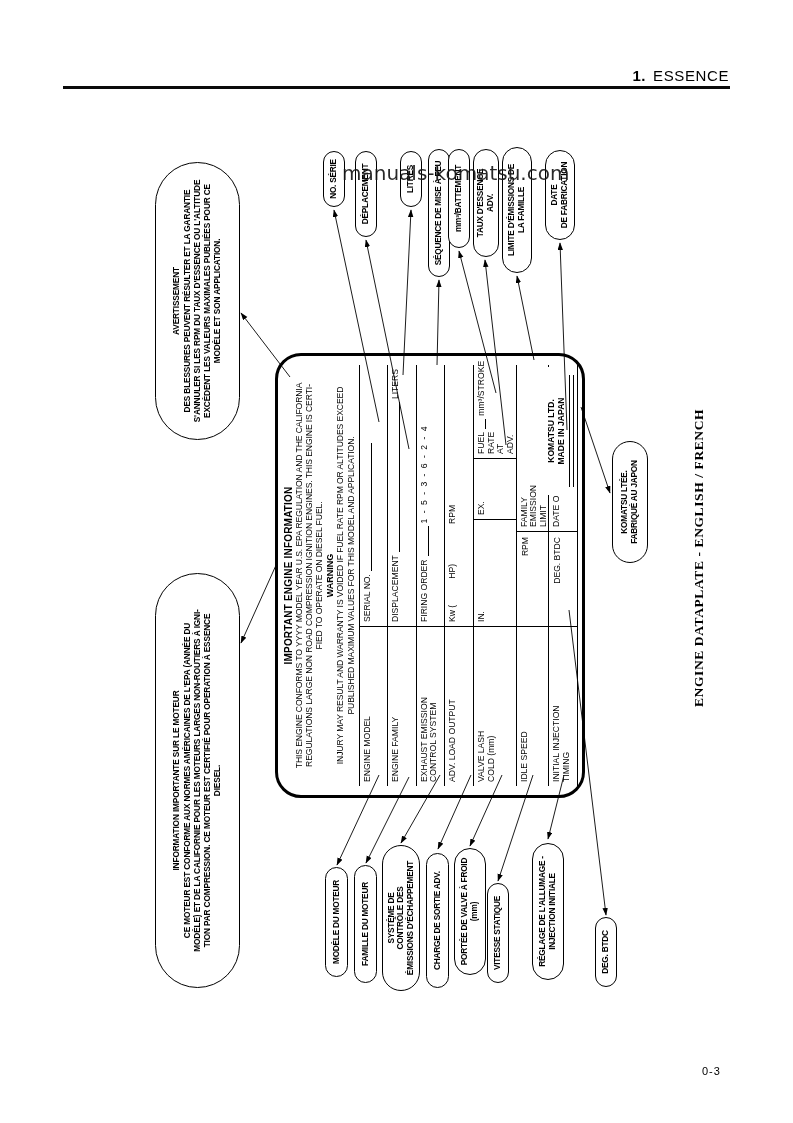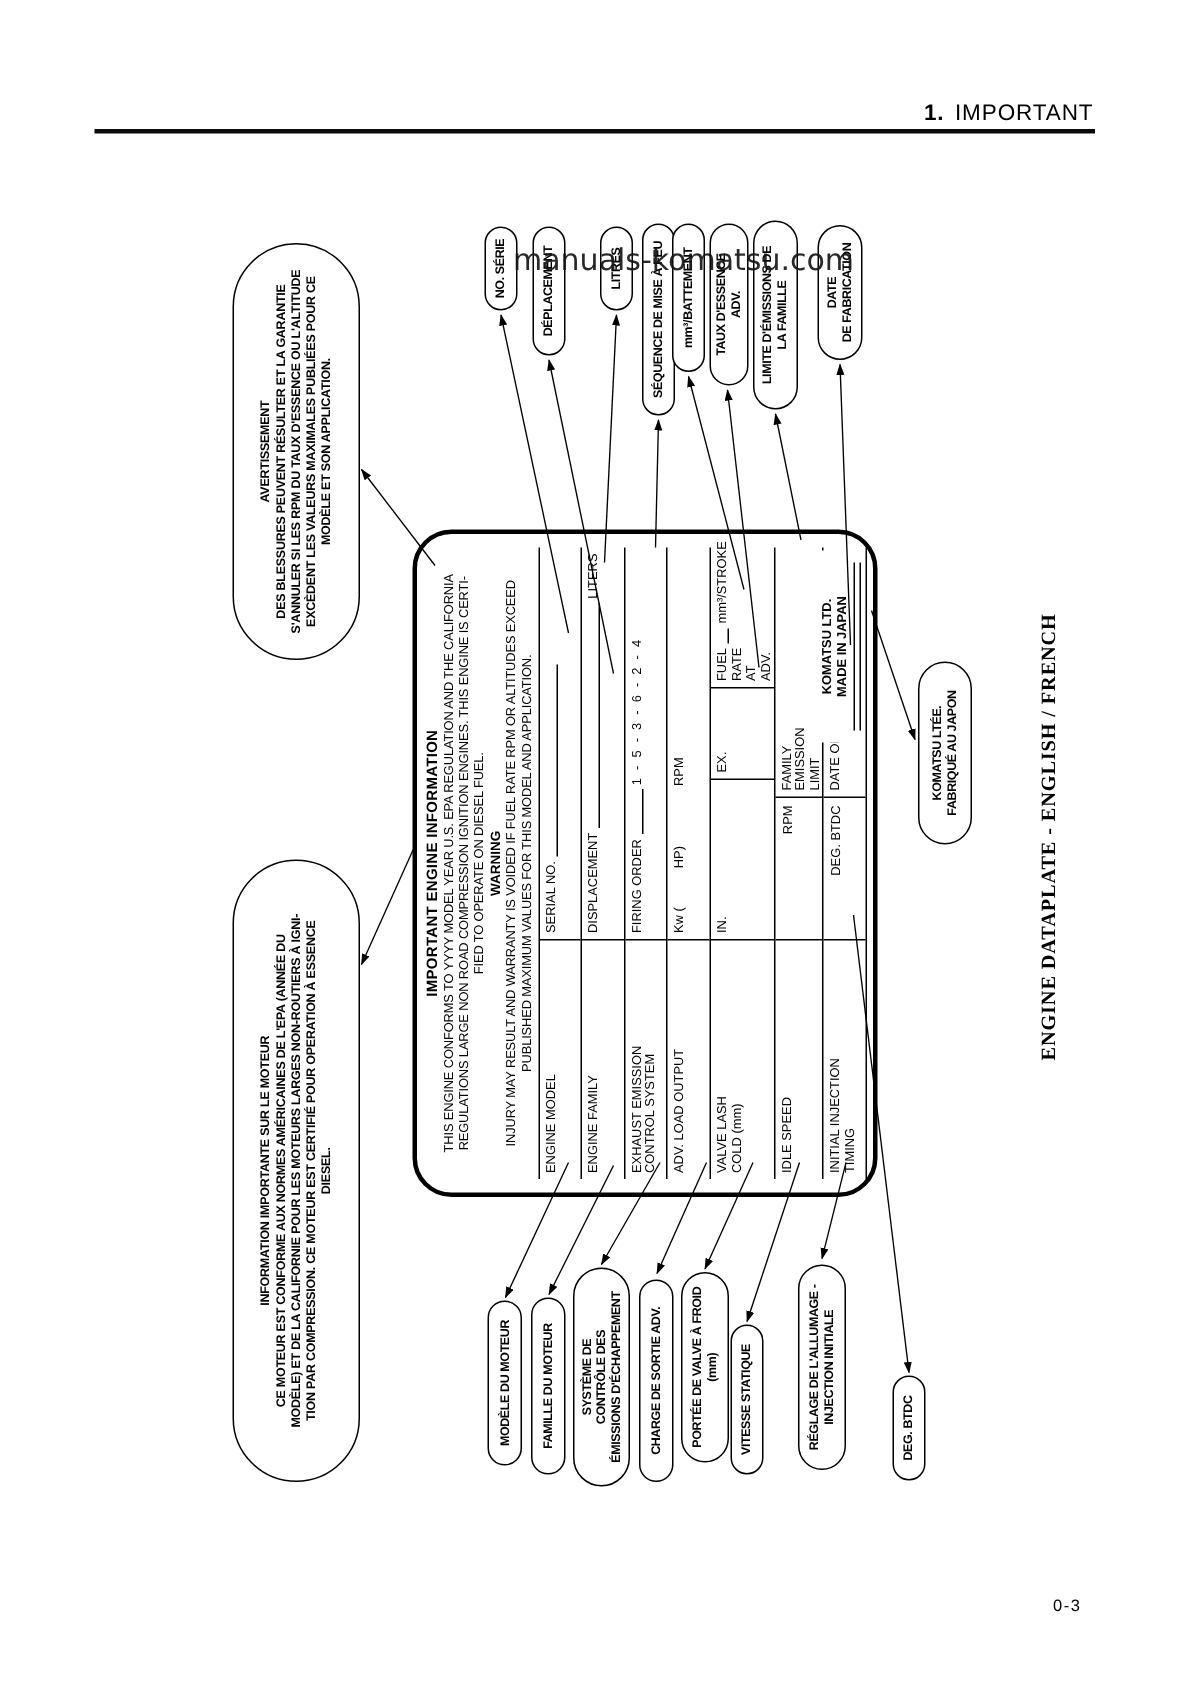--- a/index.html
+++ b/index.html
@@ -65,21 +65,21 @@
     font-family:"Liberation Serif", serif; font-weight:bold; font-size:13.5px; letter-spacing:.6px;
   }
   svg.arrows { position:absolute; left:0; top:0; width:870px; height:600px; pointer-events:none; z-index:5; }
 </style>
 </head>
 <body>
 
 <div class="page">
 
   <div class="header">
-    <span class="hnum">1.</span><span>IMPORTANT</span>
+    <span class="hnum">1.</span><span>ESSENCE</span>
   </div>
   <div class="rule"></div>
 
   <div class="watermark">manuals-komatsu.com</div>
 
   <div class="diagram">
 
     <div class="oval" style="left:17px;top:15px;width:415px;height:85px">
       <div class="ttl">INFORMATION IMPORTANTE SUR LE MOTEUR</div>
       <div class="pre">CE MOTEUR EST CONFORME AUX NORMES AMÉRICAINES DE L'EPA (ANNÉE DU

